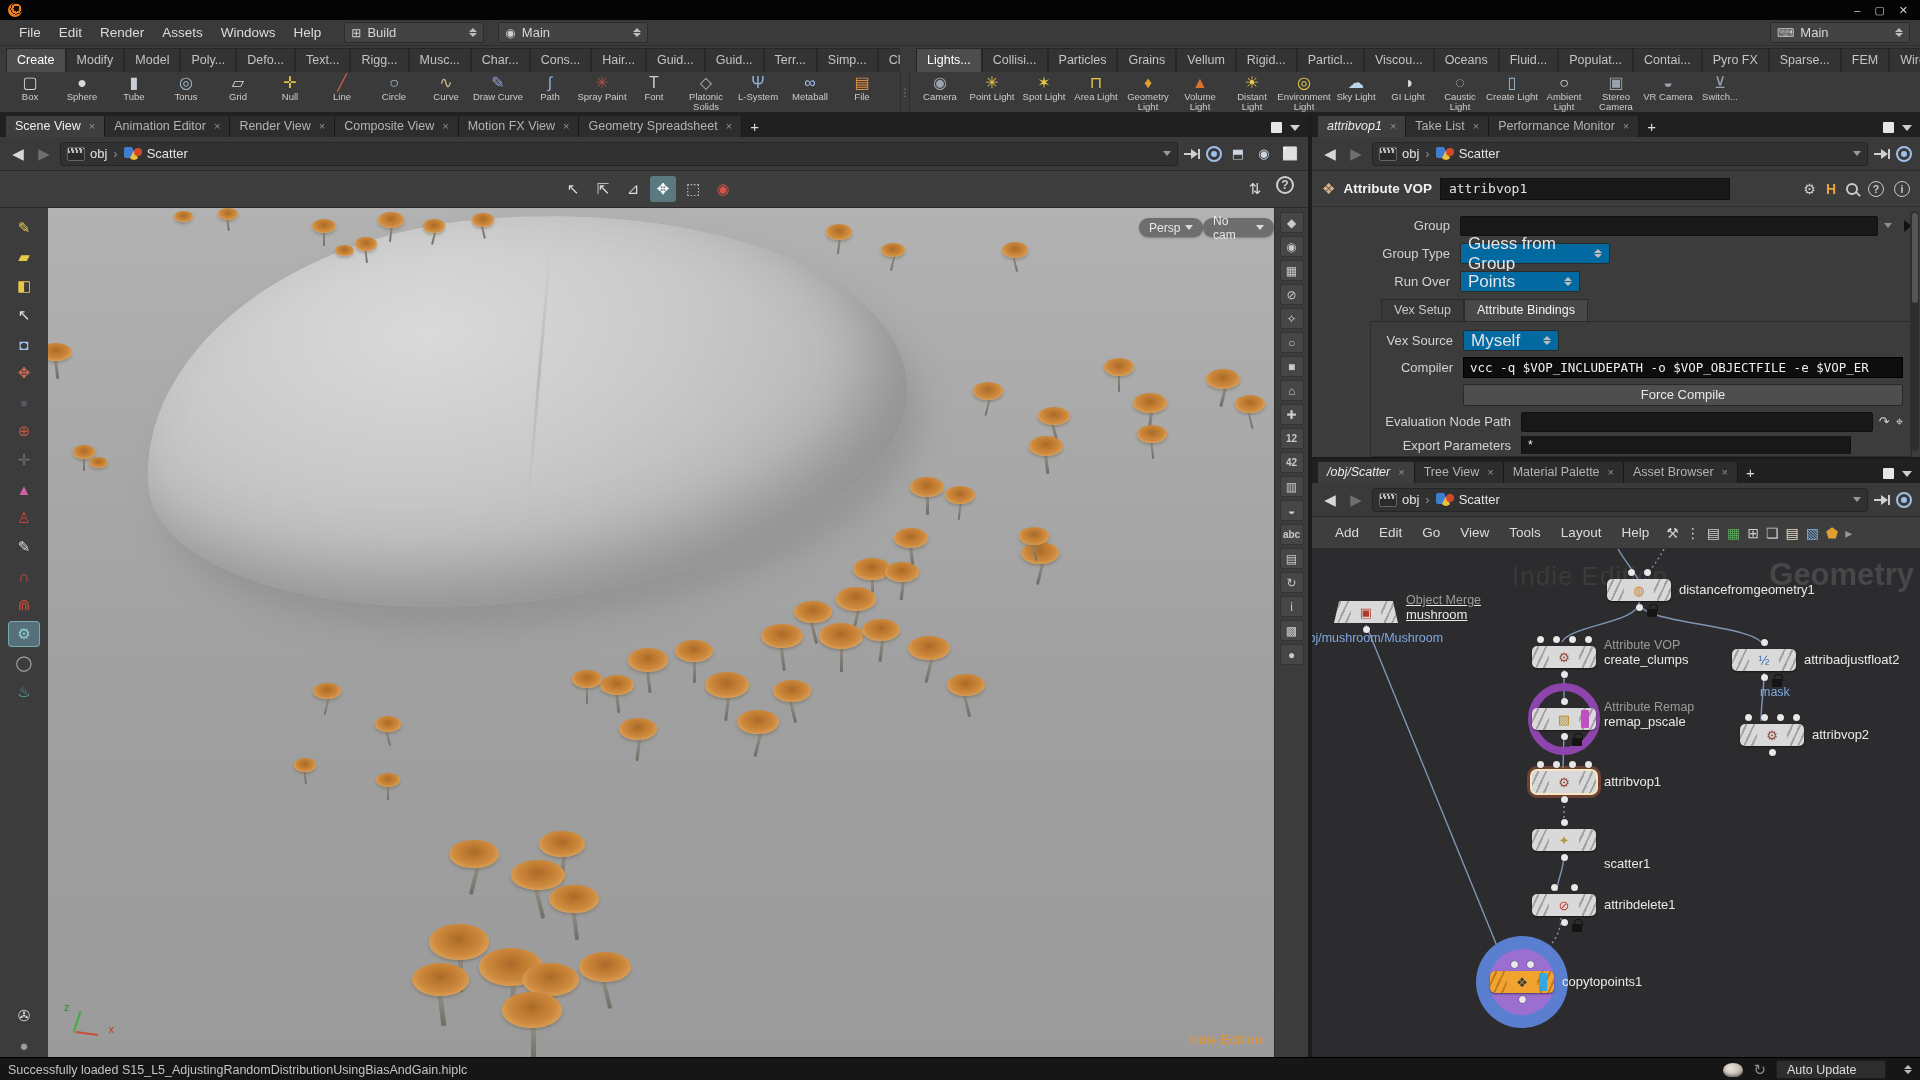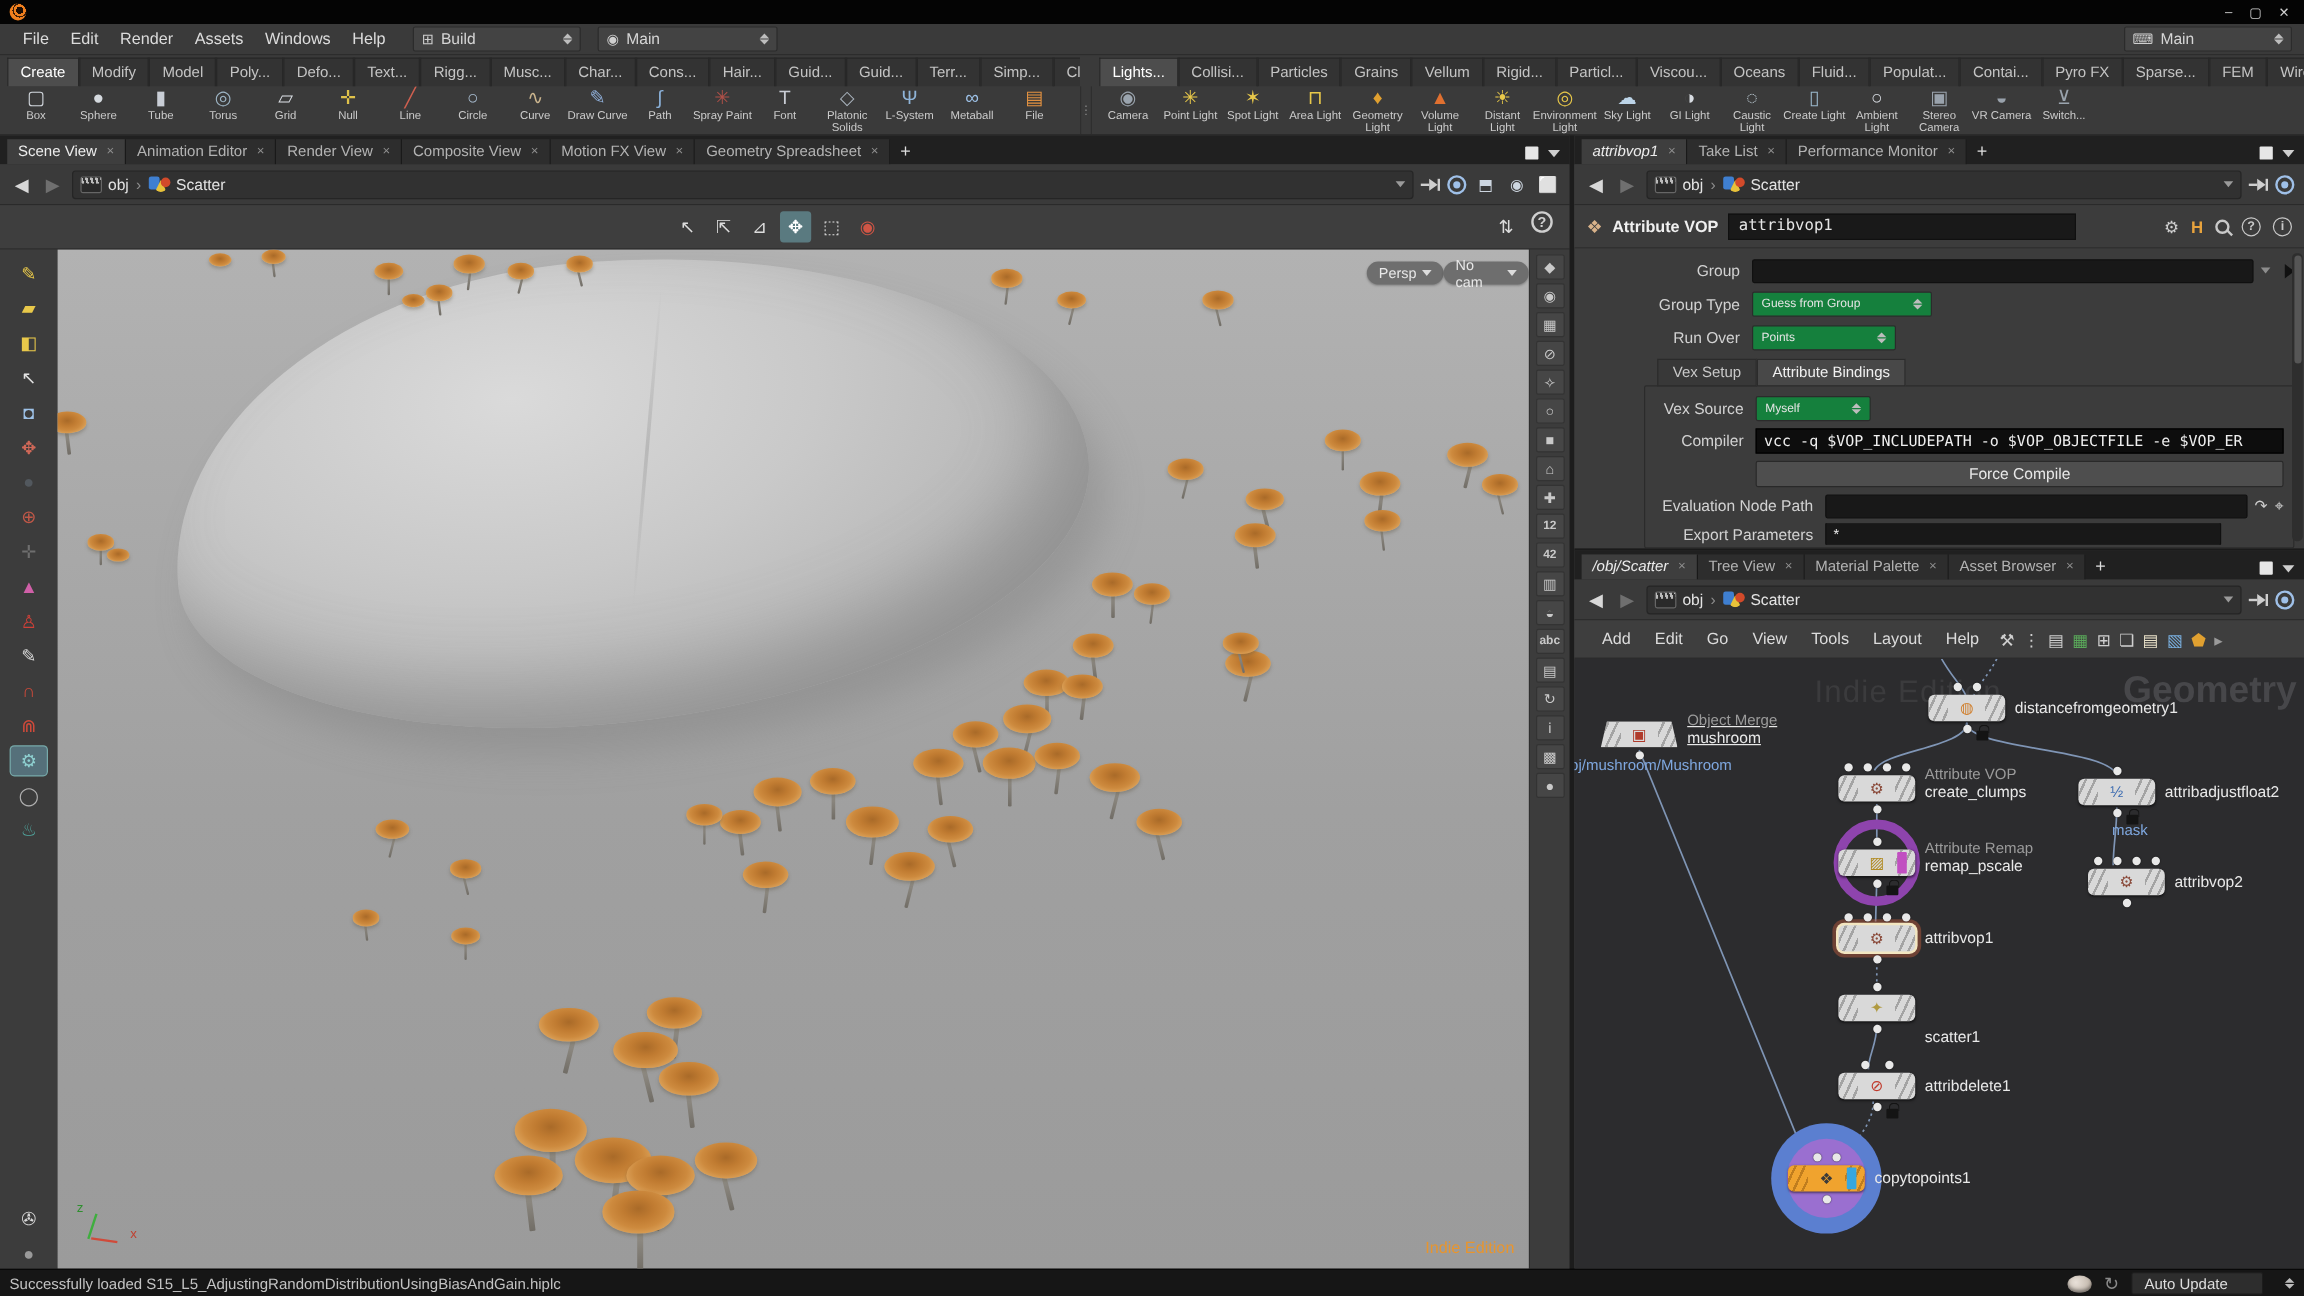--- a/index.html
+++ b/index.html
@@ -124,21 +124,21 @@
   .ph-icons { margin-left:auto; display:flex; align-items:center; gap:10px; }
   .ph-icons .g { font-size:14px; color:#cfcfcf; }
   .circ-glyph { width:16px; height:16px; border:1.6px solid #c9c9c9; border-radius:50%; display:flex; align-items:center; justify-content:center; font-size:10.5px; color:#c9c9c9; font-weight:bold; }
   .mag { position:relative; width:12px; height:12px; border:2px solid #c9c9c9; border-radius:50%; }
   .mag:after { content:""; position:absolute; width:6px; height:2px; background:#c9c9c9; transform:rotate(45deg); right:-5px; bottom:-2px; }
 
   .param-body { flex:1; position:relative; padding-top:6px; overflow:hidden; }
   .prow { display:flex; align-items:center; height:25px; margin-bottom:3px; }
   .plabel { width:148px; text-align:right; color:#d2d2d2; font-size:13px; padding-right:10px; white-space:nowrap; }
   .pfield-dark { height:20px; background:#181818; border:1px solid #101010; border-radius:2px; }
-  .pfield-drop { height:21px; background:#15803d; border:1px solid #2b2b2b; border-radius:2px; color:#e4e4e4; font-size:10px; display:flex; align-items:center; padding:0 7px; gap:8px; }
+  .pfield-drop { height:21px; background:#0369a1; border:1px solid #2b2b2b; border-radius:2px; color:#e4e4e4; font-size:17px; display:flex; align-items:center; padding:0 7px; gap:8px; }
   .row-end-dd { width:0; height:0; border-left:4px solid transparent; border-right:4px solid transparent; border-top:5px solid #8d8d8d; margin-left:6px; }
   .row-flag { width:0; height:0; border-top:6px solid transparent; border-bottom:6px solid transparent; border-left:8px solid #111; margin-left:12px; }
   .groupbox { margin:2px 8px 0 58px; border:1px solid #2b2b2b; border-radius:2px; position:relative; padding-top:6px; }
   .gb-tabs { position:absolute; top:-23px; left:10px; display:flex; }
   .gb-tab { font-size:12.5px; color:#c9c9c9; background:#383838; border:1px solid #2b2b2b; padding:3px 12px 4px; }
   .gb-tab.active { background:#484848; color:#f0f0f0; }
   .gb-row { display:flex; align-items:center; height:25px; margin-bottom:2px; }
   .gb-label { width:92px; text-align:right; color:#d2d2d2; font-size:13px; padding-right:10px; white-space:nowrap; }
   .compiler { flex:1; height:21px; background:#0d0d0d; border:1px solid #000; color:#efefef; font-family:"DejaVu Sans Mono", monospace; font-size:12.5px; display:flex; align-items:center; padding:0 6px; overflow:hidden; white-space:nowrap; margin-right:8px; }
   .forcebtn { height:22px; background:#4e4e4e; border:1px solid #292929; border-radius:2px; color:#e8e8e8; font-size:13px; display:flex; align-items:center; justify-content:center; flex:1; margin-right:8px; }

